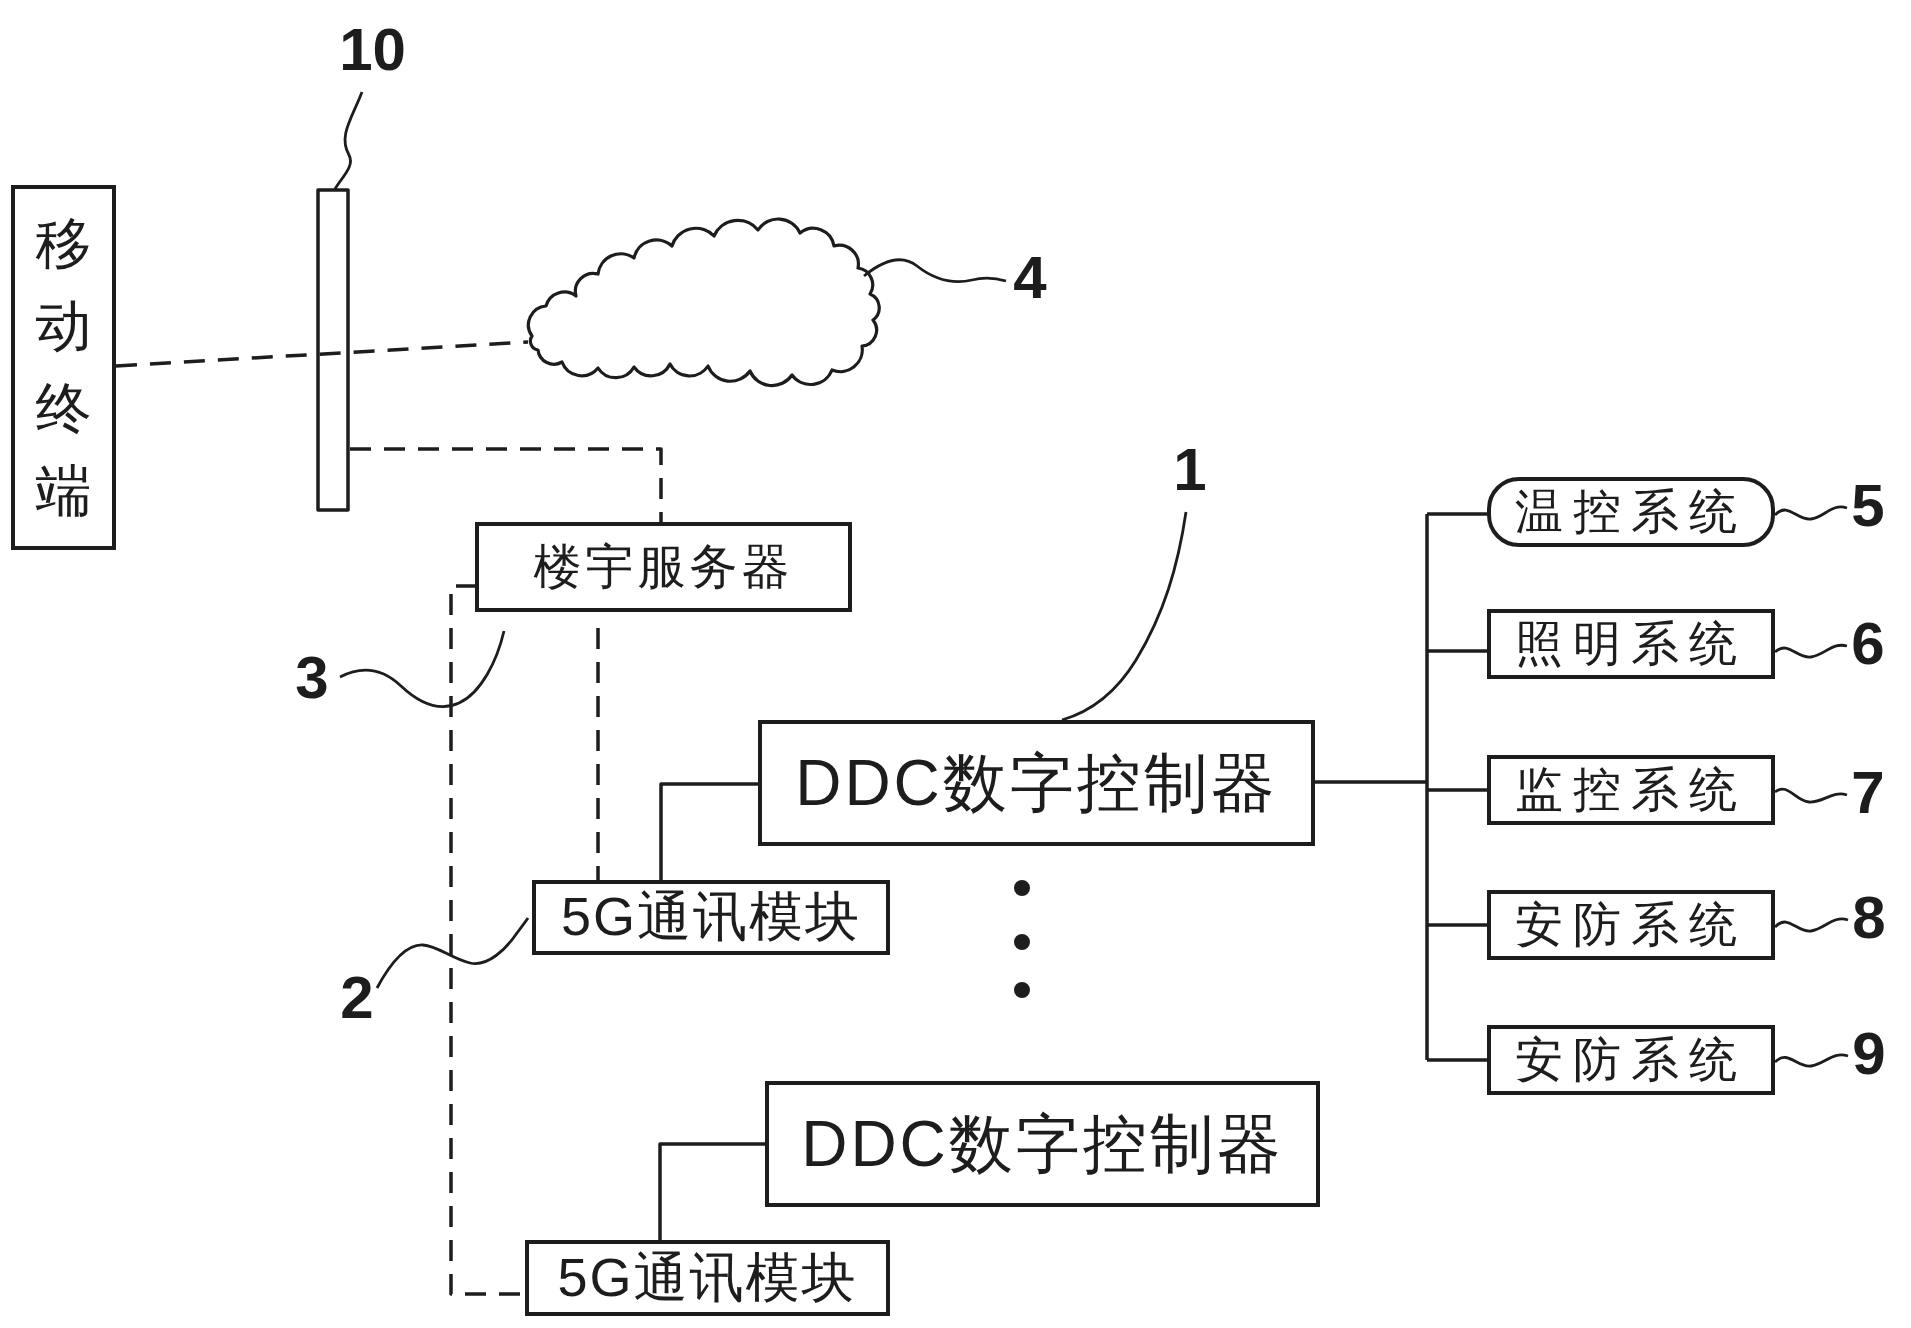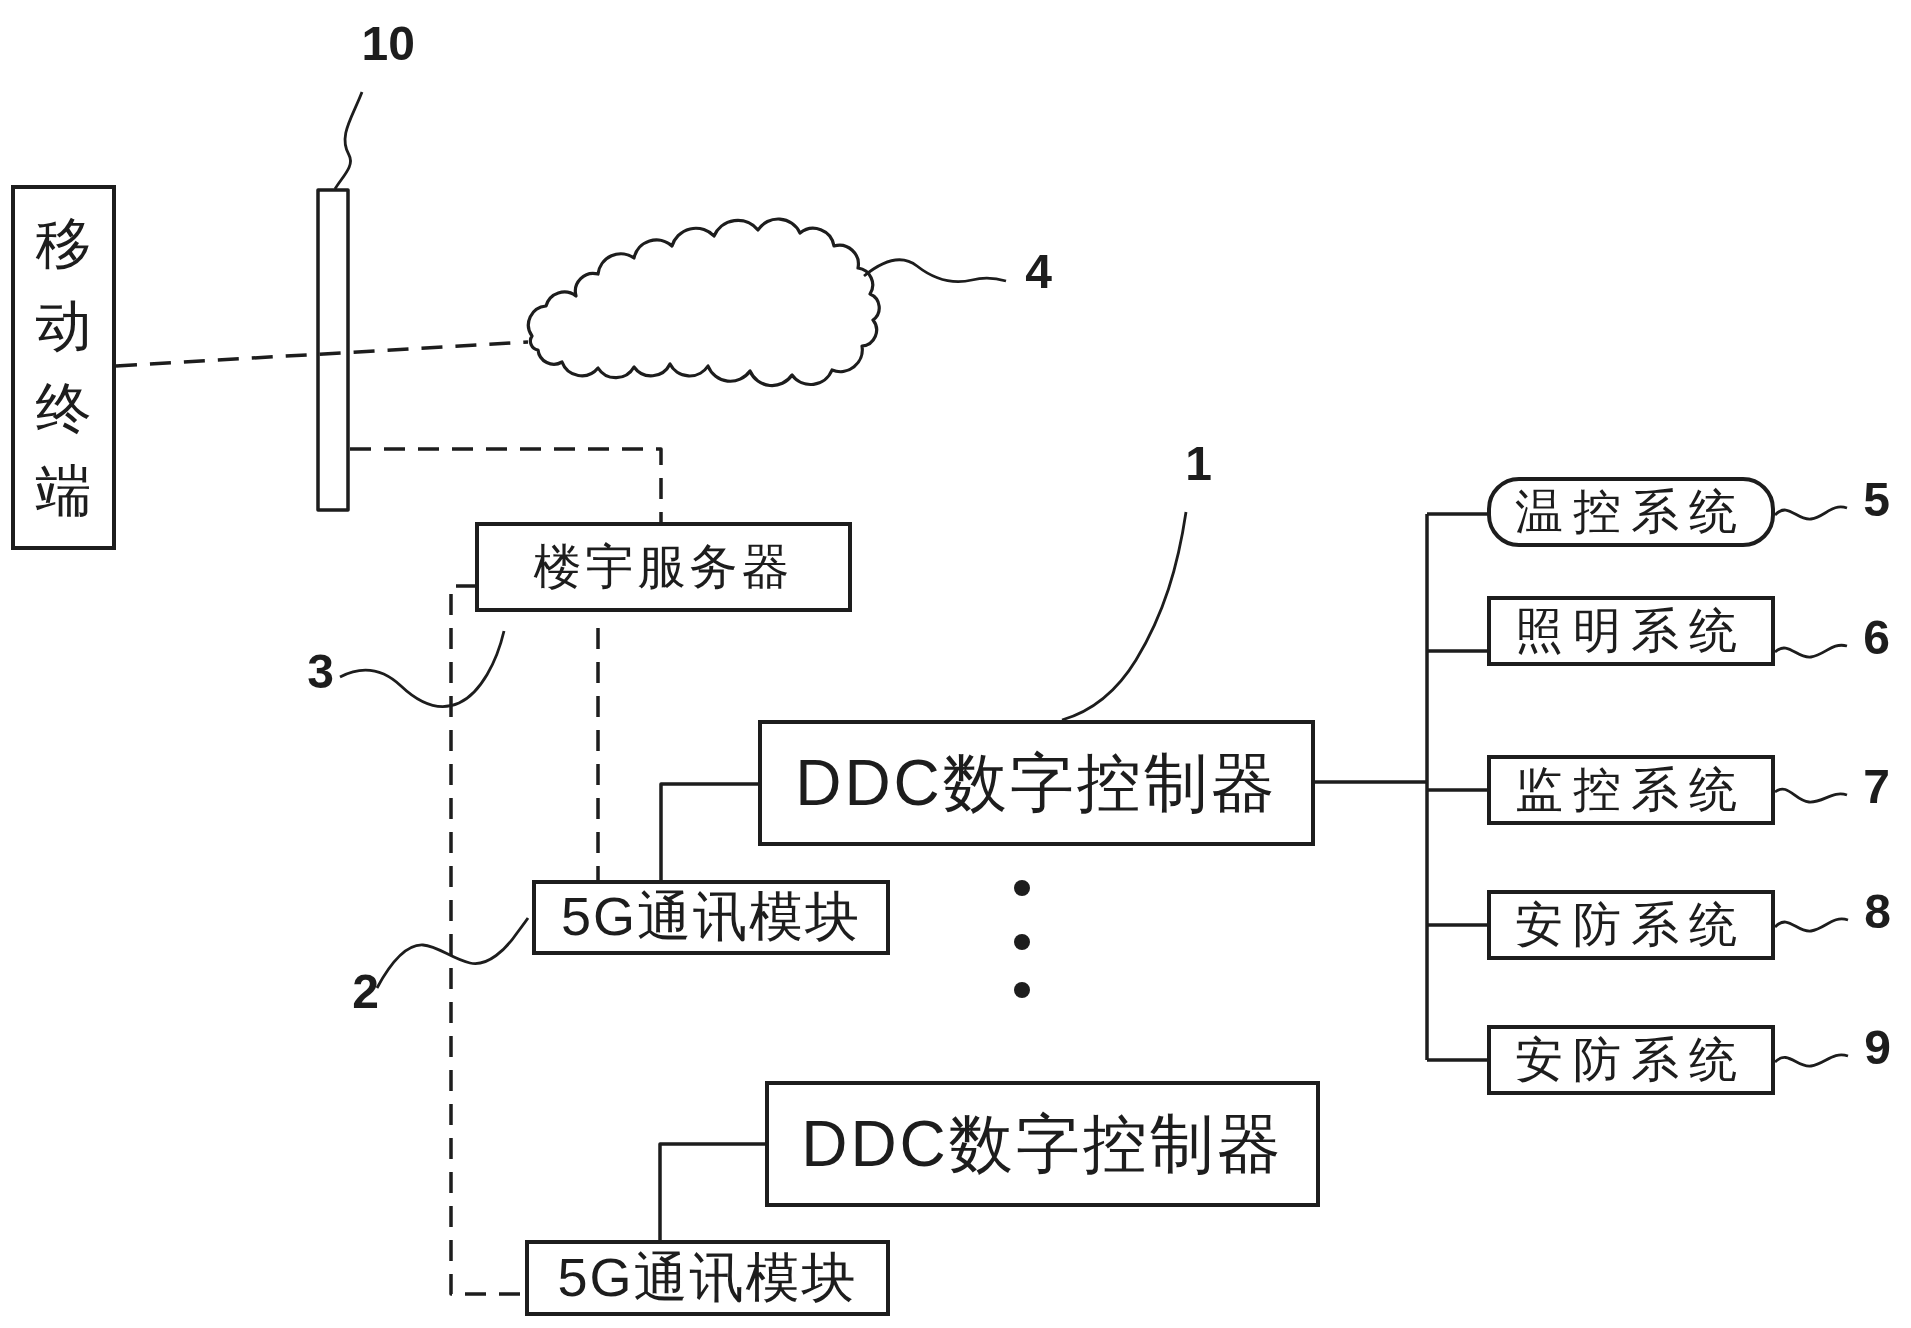--- a/index.html
+++ b/index.html
@@ -25,25 +25,25 @@
   .mobile-box .vstack{
     display:flex;flex-direction:column;justify-content:space-evenly;
     align-items:center;height:100%;font-size:56px;line-height:1;
   }
   .server-box{left:475px;top:522px;width:377px;height:90px;font-size:48px;letter-spacing:4px;}
   .ddc-top-box{left:758px;top:720px;width:557px;height:126px;font-size:64px;letter-spacing:3px;}
   .g5-top-box{left:532px;top:880px;width:358px;height:75px;font-size:54px;letter-spacing:2px;}
   .ddc-bottom-box{left:765px;top:1081px;width:555px;height:126px;font-size:64px;letter-spacing:3px;}
   .g5-bottom-box{left:525px;top:1240px;width:365px;height:76px;font-size:54px;letter-spacing:2px;}
   .sys-box{left:1487px;width:288px;height:70px;font-size:48px;letter-spacing:10px;}
-  .sys-1{top:477px;border-radius:32px;} .sys-2{top:596px;} .sys-3{top:755px;} .sys-4{top:890px;} .sys-5{top:1025px;}
+  .sys-1{top:477px;border-radius:32px;} .sys-2{top:609px;} .sys-3{top:755px;} .sys-4{top:890px;} .sys-5{top:1025px;}
   .ref{
     position:absolute;
-    font-size:48px;font-weight:600;line-height:1;
-    text-align:right;white-space:nowrap;
+    font-size:60px;font-weight:600;line-height:1;
+    text-align:center;white-space:nowrap;
   }
   .ref-10{left:330px;top:20px;width:85px;}
   .ref-1{left:1168px;top:440px;width:44px;}
   .ref-2{left:335px;top:968px;width:44px;}
   .ref-3{left:290px;top:648px;width:44px;}
   .ref-4{left:1008px;top:248px;width:44px;}
   .ref-5{left:1846px;top:476px;width:44px;}
   .ref-6{left:1846px;top:614px;width:44px;}
   .ref-7{left:1846px;top:763px;width:44px;}
   .ref-8{left:1847px;top:888px;width:44px;}

